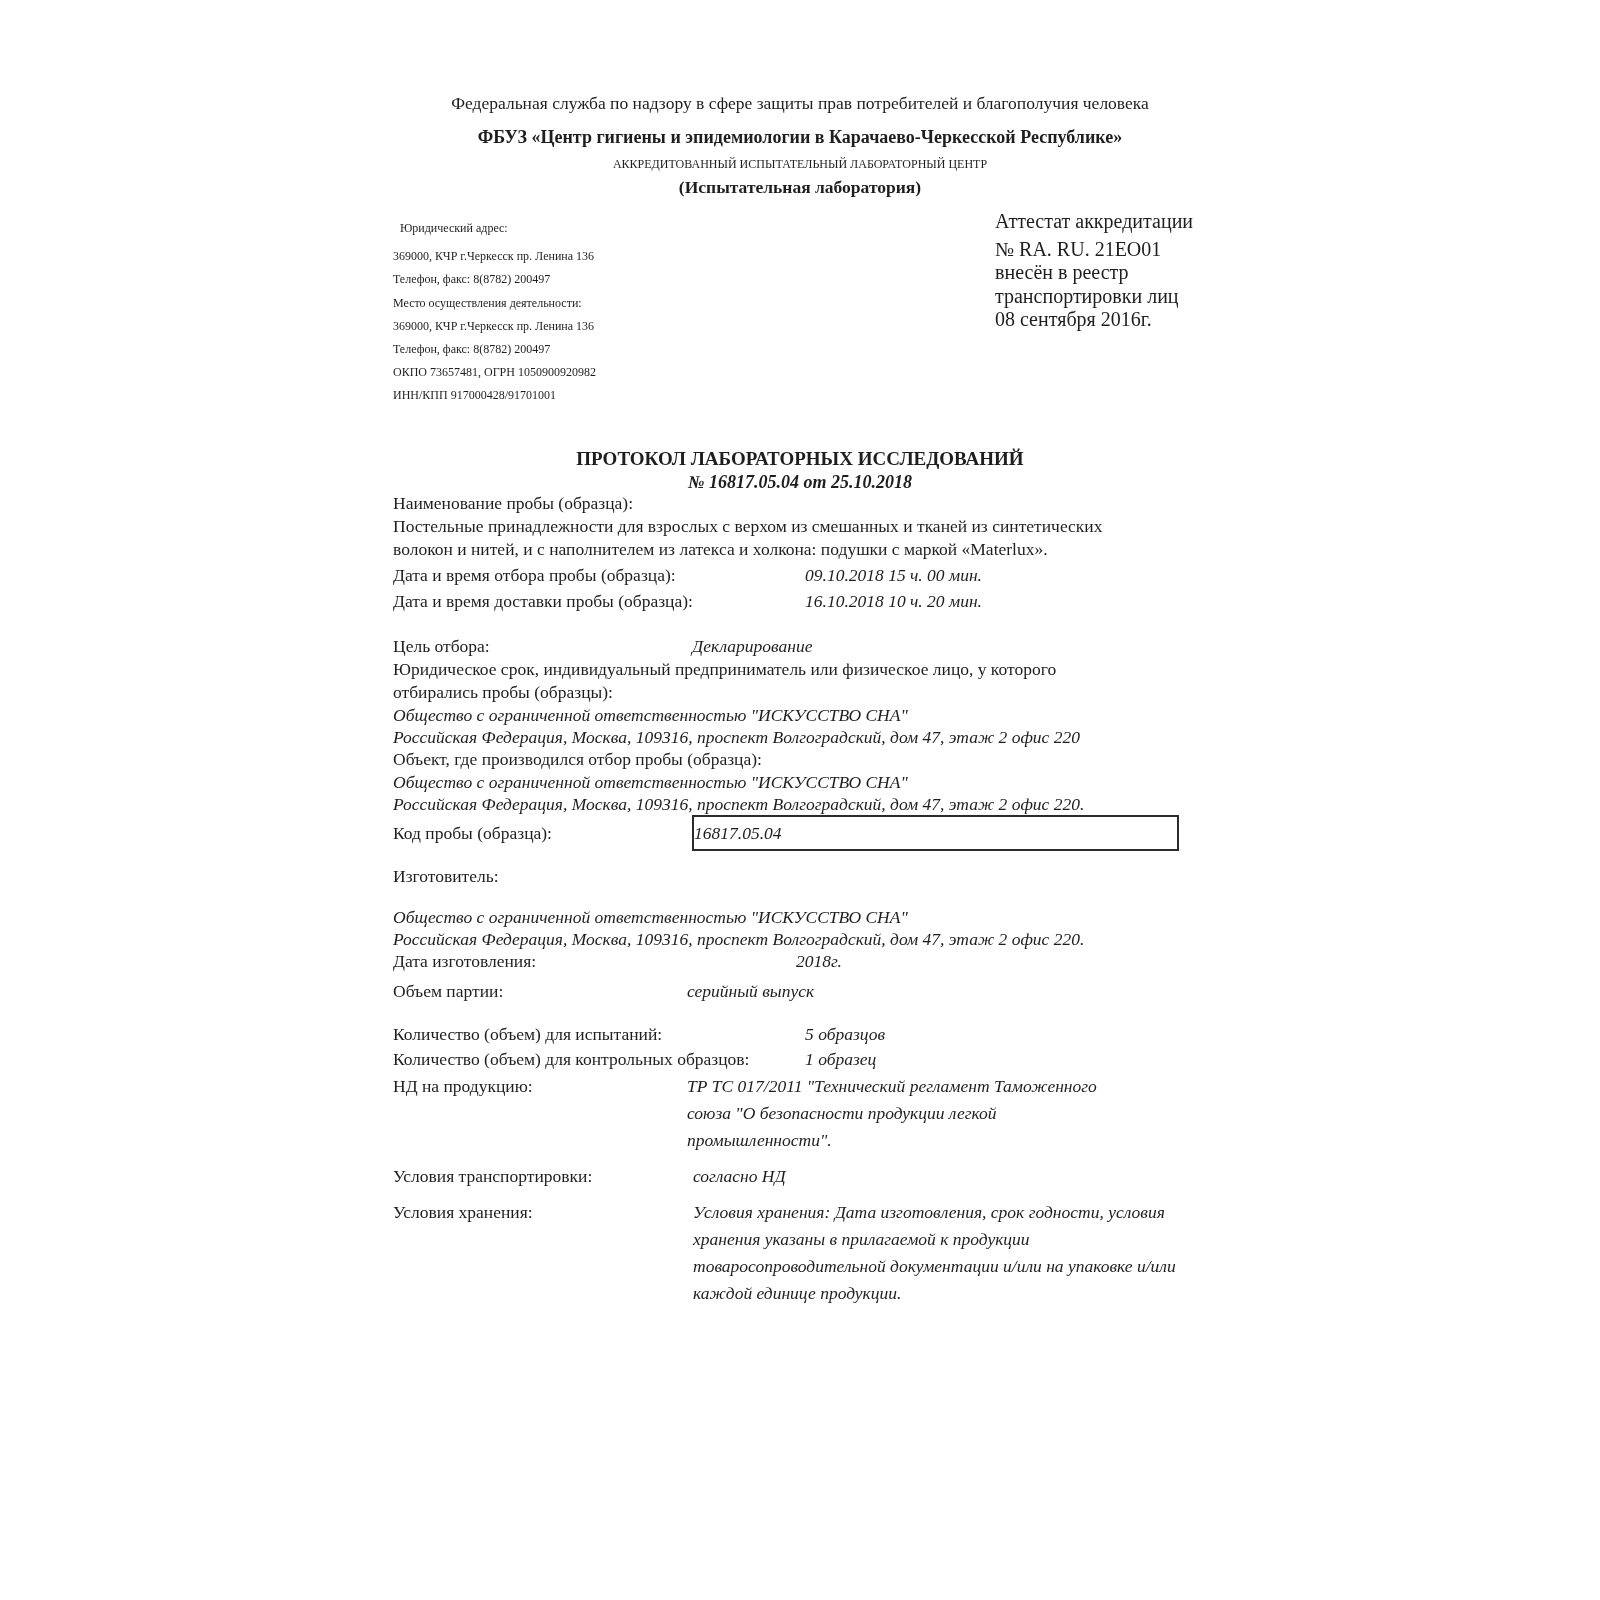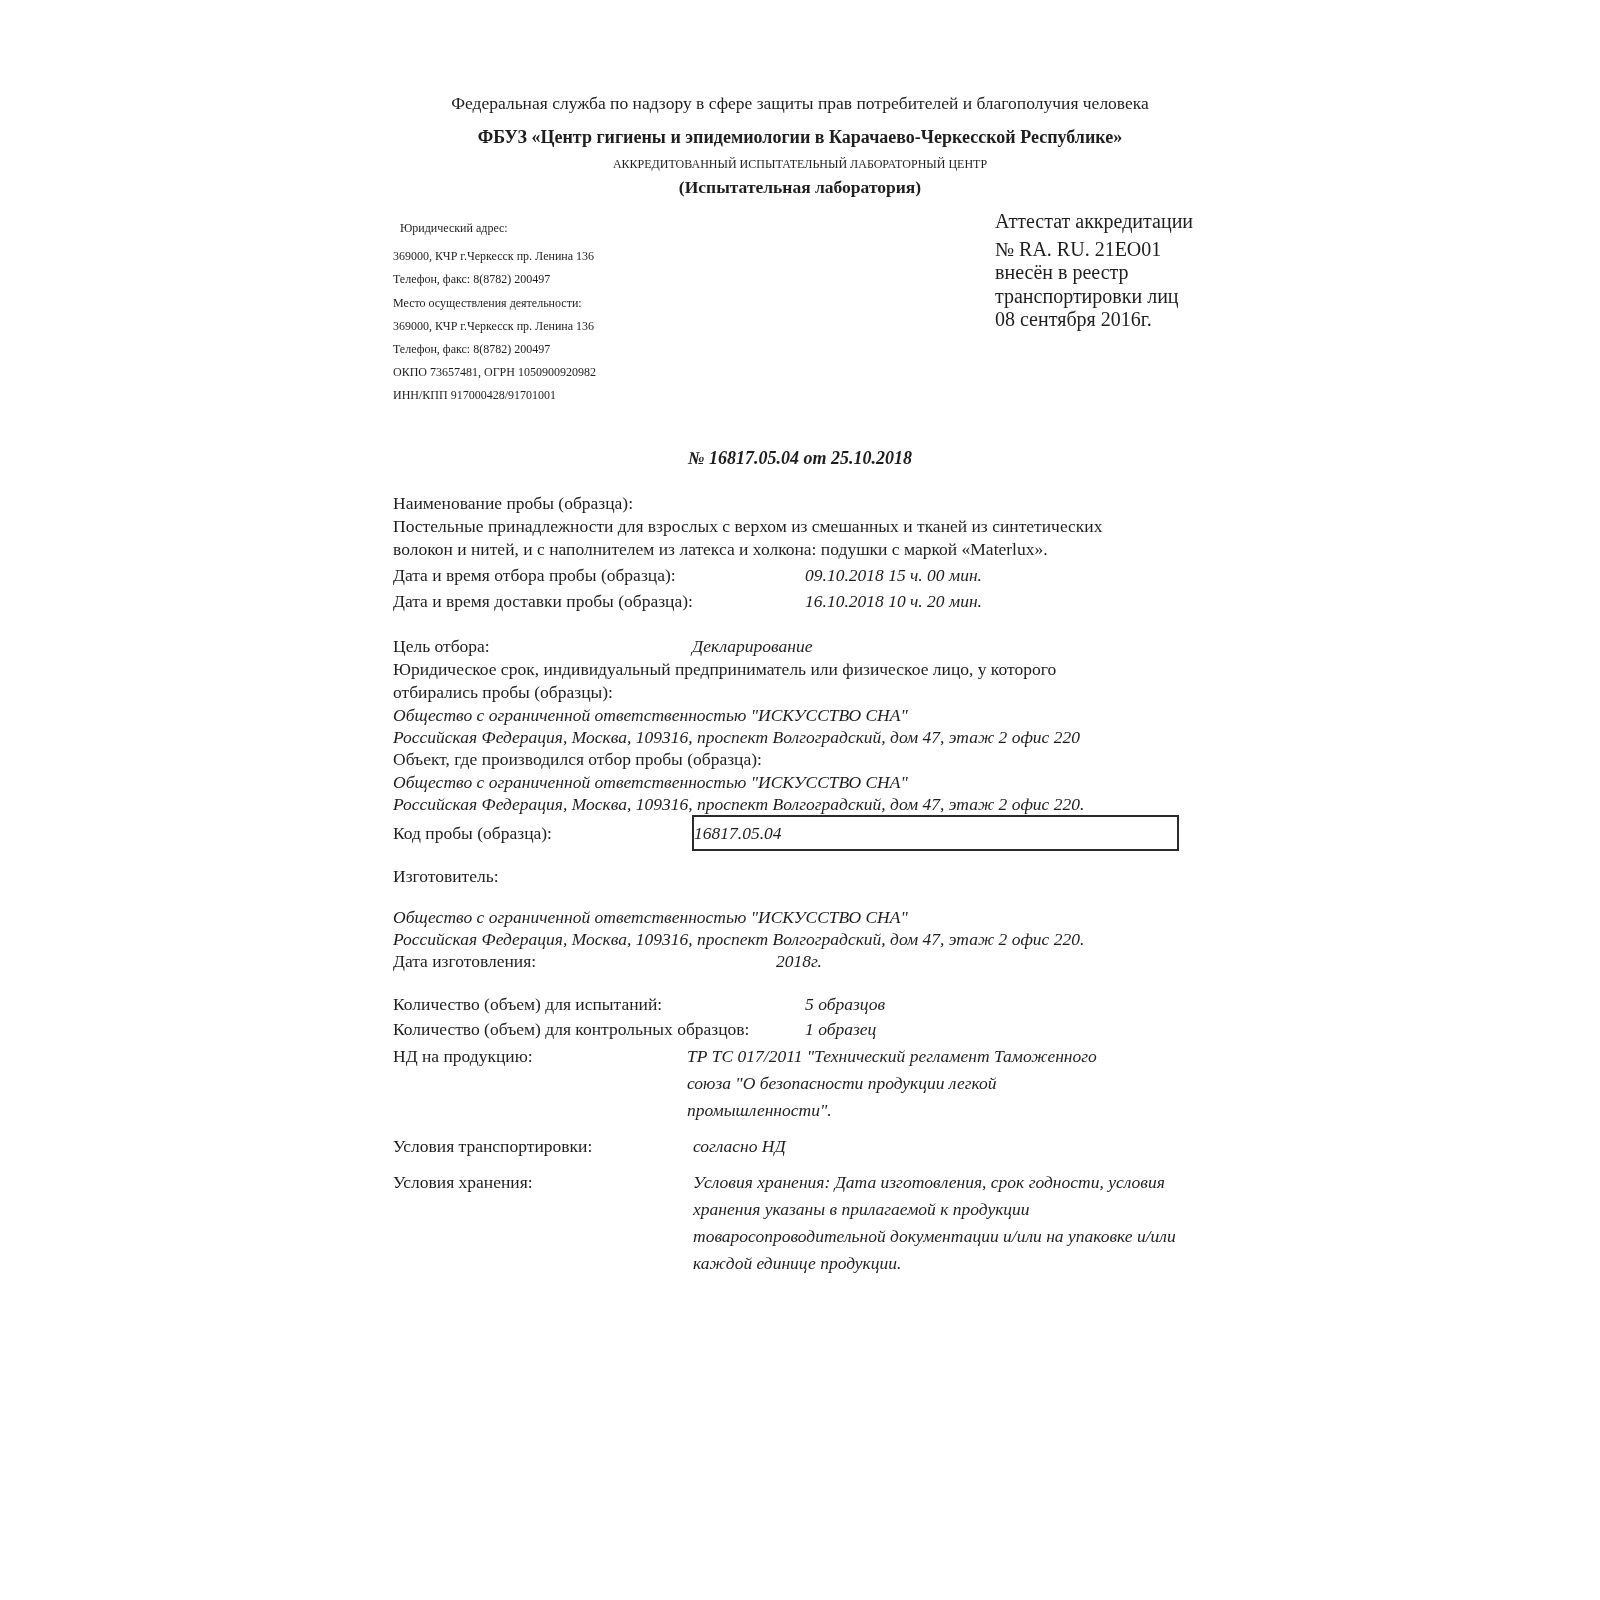--- a/index.html
+++ b/index.html
@@ -23,21 +23,21 @@
   .p-title { font-weight:bold; font-size:19px; line-height:24px; }
   .p-num   { font-weight:bold; font-style:italic; font-size:18px; line-height:23px; }
   
   .docbody { position:absolute; left:393px; top:492px; width:822px; font-size:17.5px; line-height:23px; }
   .it  { font-style:italic; }
   .lh22 { line-height:22.2px; }
   .row { position:relative; }
   .val { position:absolute; top:0; font-style:italic; white-space:nowrap; }
   .val-wrap { position:absolute; top:0; font-style:italic; white-space:normal; }
   .off412 { left:412px; }
-  .off395 { left:383px; }
+  .off395 { left:403px; }
   .off299 { left:299px; }
   .off294 { left:294px; }
   .off300 { left:300px; }
   .h26 { height:26px; }
   .h25 { height:25px; }
   .h27 { height:27px; line-height:27px; }
   .sp19 { height:19px; }
   .sp18 { height:18px; }
   .sp9  { height:9px; }
   .mt3 { margin-top:3px; }
@@ -80,20 +80,21 @@
 
   <div class="req-right">
     <div class="req-label">Аттестат аккредитации</div>
     <div>№ RA. RU. 21ЕО01</div>
     <div>внесён в реестр</div>
     <div>транспортировки лиц</div>
     <div>08 сентября 2016г.</div>
   </div>
 
   <div class="title-block">
+    <div class="p-title">ПРОТОКОЛ ЛАБОРАТОРНЫХ ИССЛЕДОВАНИЙ</div>
     <div class="p-num">№  16817.05.04 от 25.10.2018</div>
   </div>
 
   <div class="docbody">
 
     <div>Наименование пробы (образца):</div>
     <div>Постельные принадлежности для взрослых с верхом из смешанных и  тканей из синтетических</div>
     <div>волокон и нитей, и с наполнителем из латекса и  холкона: подушки с маркой «Materlux».</div>
 
     <div class="row h26 mt3">
@@ -128,20 +129,24 @@
     </div>
 
     <div class="manu-label">Изготовитель:</div>
     <div class="it lh22">Общество с ограниченной ответственностью "ИСКУССТВО СНА"</div>
     <div class="it lh22">Российская Федерация, Москва, 109316, проспект Волгоградский, дом 47, этаж 2 офис 220.</div>
 
     <div class="row h25">
       <span>Дата изготовления:</span>
       <span class="val off395">2018г.</span>
     </div>
+    <div class="row h27 mt3">
+      <span>Объем партии:</span>
+      <span class="val off294">серийный выпуск</span>
+    </div>
 
     <div class="sp18"></div>
 
     <div class="row h25">
       <span>Количество (объем) для испытаний:</span>
       <span class="val off412">5 образцов</span>
     </div>
     <div class="row h25">
       <span>Количество (объем) для контрольных образцов:</span>
       <span class="val off412">1 образец</span>

